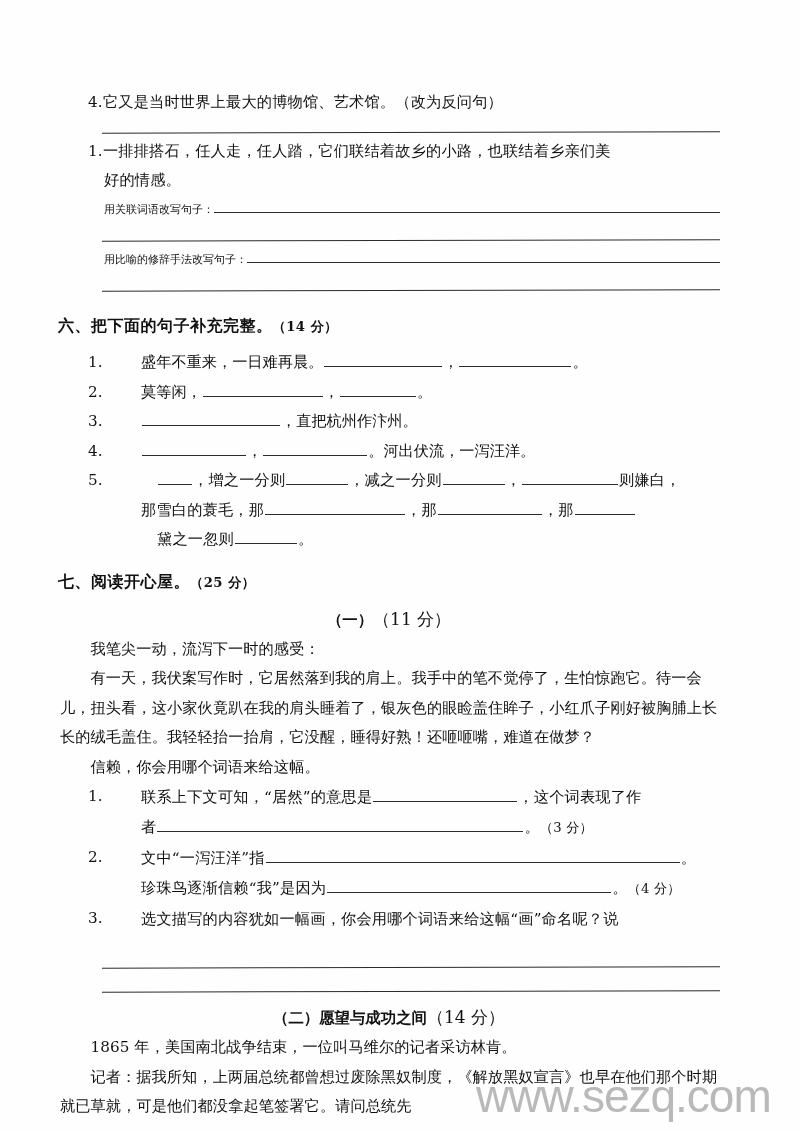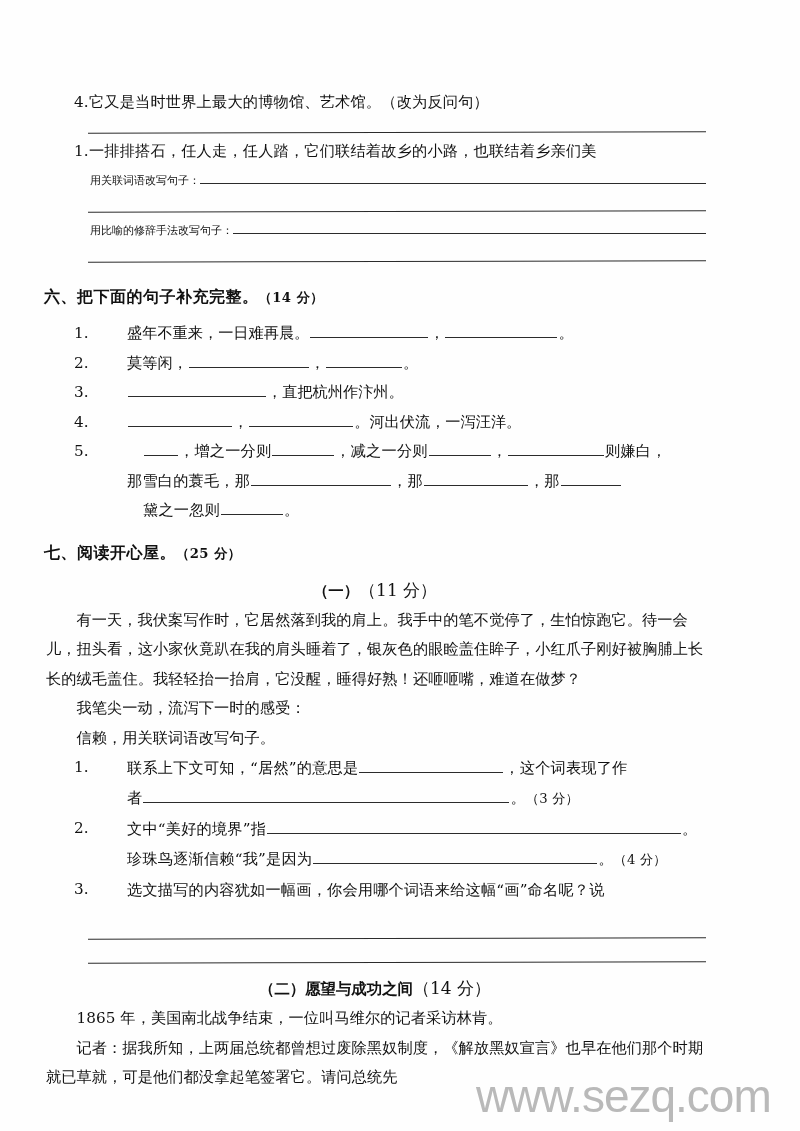--- a/index.html
+++ b/index.html
@@ -19,21 +19,21 @@
   .page {
     position: absolute;
     left: 0; top: 0;
     width: 800px;
     height: 1131px;
     background: #fefefe;
   }
 
   .content {
     position: absolute;
-    left: 44px;
+    left: 58px;
     top: 88px;
     width: 662px;
   }
 
   
   .line {
     font-size: 15.2px;
     line-height: 29px;
     letter-spacing: 0.2px;
     white-space: nowrap;
@@ -143,20 +143,21 @@
 </head>
 <body>
 
 <div class="page">
   <div class="content">
 
     <div class="line indent1">4.它又是当时世界上最大的博物馆、艺术馆。（改为反问句）</div>
     <div class="rule"></div>
 
     <div class="line indent1">1.一排排搭石，任人走，任人踏，它们联结着故乡的小路，也联结着乡亲们美</div>
+    <div class="line indent2">好的情感。</div>
 
     <div class="prompt-row indent2">
       <span>用关联词语改写句子：</span>
       <span class="tail"></span>
     </div>
     <div class="rule"></div>
 
     <div class="prompt-row indent2">
       <span>用比喻的修辞手法改写句子：</span>
       <span class="tail"></span>
@@ -201,36 +202,36 @@
     <div class="spacer6"></div>
 
     <div class="bold-head">
       <span>七、阅读开心屋。</span><span class="small">（25 分）</span>
     </div>
 
     <div class="center">
       <span>（一）</span><span class="pts">（11 分）</span>
     </div>
 
+    <div class="para indent-em" style="padding-left:2px">我笔尖一动，流泻下一时的感受：</div>
     <div class="para indent-em" style="padding-left:2px">有一天，我伏案写作时，它居然落到我的肩上。我手中的笔不觉停了，生怕惊跑它。待一会儿，扭头看，这小家伙竟趴在我的肩头睡着了，银灰色的眼睑盖住眸子，小红爪子刚好被胸脯上长长的绒毛盖住。我轻轻抬一抬肩，它没醒，睡得好熟！还咂咂嘴，难道在做梦？</div>
-    <div class="para indent-em" style="padding-left:2px">我笔尖一动，流泻下一时的感受：</div>
-    <div class="para indent-em" style="padding-left:2px">信赖，用关联词语改写句子。</div>
+    <div class="para indent-em" style="padding-left:2px">信赖，你会用哪个词语来给这幅。</div>
 
     <div class="numitem" style="padding-left:30px">
       <span class="num">1.</span>
       <span class="body">
         <div class="line" style="line-height:30px"><span>联系上下文可知，“居然”的意思是</span><span class="blk" style="width:144px"></span><span>，这个词表现了作</span></div>
         <div class="line" style="line-height:30px"><span>者</span><span class="blk" style="width:366px"></span><span>。</span><span class="small">（3 分）</span></div>
       </span>
     </div>
 
     <div class="numitem" style="padding-left:30px">
       <span class="num">2.</span>
       <span class="body">
-        <div class="line" style="line-height:30px"><span>文中“美好的境界”指</span><span class="blk" style="width:414px"></span><span>。</span></div>
+        <div class="line" style="line-height:30px"><span>文中“一泻汪洋”指</span><span class="blk" style="width:414px"></span><span>。</span></div>
         <div class="line" style="line-height:30px"><span>珍珠鸟逐渐信赖“我”是因为</span><span class="blk" style="width:284px"></span><span>。</span><span class="small">（4 分）</span></div>
       </span>
     </div>
 
     <div class="numitem" style="padding-left:30px">
       <span class="num">3.</span>
       <span class="body">
         <div class="line" style="line-height:30px">选文描写的内容犹如一幅画，你会用哪个词语来给这幅“画”命名呢？说</div>
       </span>
     </div>

